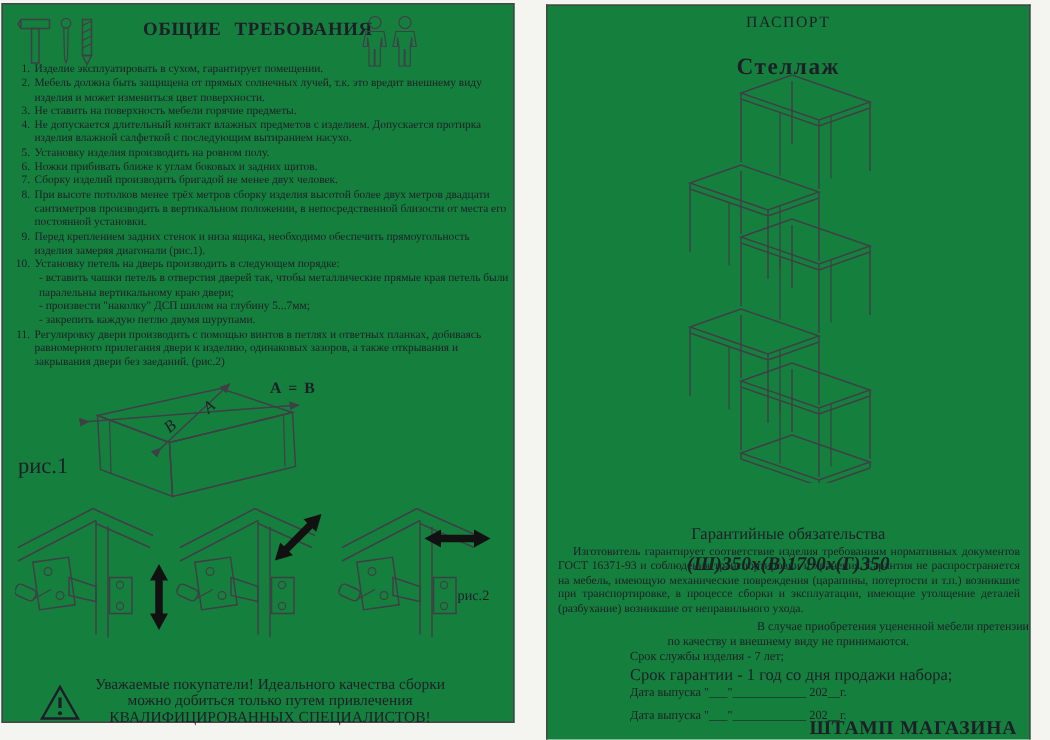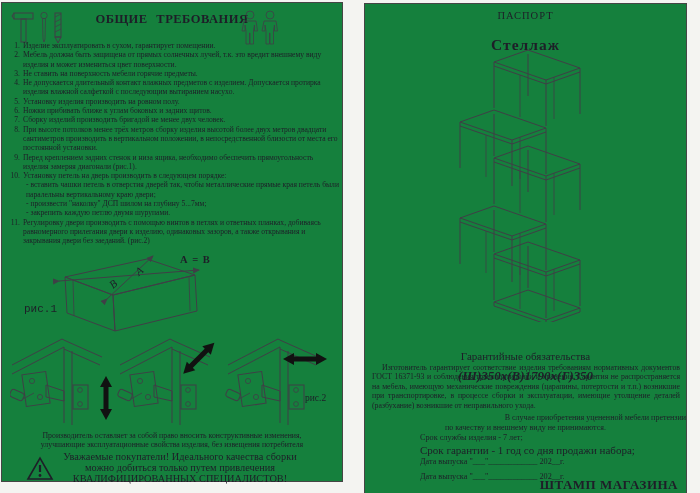--- a/index.html
+++ b/index.html
@@ -10,21 +10,21 @@
   #right-page{left:364px;top:3px;width:323px;height:492px;border-bottom:none;}
   .abs{position:absolute;}
   .ctr{left:0;right:0;text-align:center;}
   #lp-title{top:9px;font-size:12.5px;font-weight:bold;word-spacing:5px;letter-spacing:.5px;}
   #gen-list{left:3px;top:38px;width:334px;font-size:7.6px;line-height:9.3px;}
   .li{display:flex;}
   .li .num{flex:0 0 15px;text-align:right;padding-right:3px;}
   .li .txt{flex:1;}
   .sub{margin-left:21px;}
   #ab-label{left:178px;top:251px;font-size:10.5px;font-weight:bold;word-spacing:2px;}
-  #fig1-label{left:22px;top:300px;font-size:11px;font-family:Liberation Mono, monospace;}
+  #fig1-label{left:10px;top:300px;font-size:15px;}
   #fig2-label{left:303px;top:390px;font-size:9.5px;}
   #mfg-note{top:428px;font-size:7.8px;line-height:9px;}
   #warn-block{top:449px;left:20px;right:4px;text-align:center;font-size:10.3px;line-height:10.8px;}
   #warn-tri{left:24px;top:452px;}
   #rp-doc-type{top:6px;font-size:10.5px;letter-spacing:1px;}
   #rp-name{top:19px;font-size:15.5px;font-weight:bold;letter-spacing:1px;margin-top:13px;}
   #rp-dims{top:320px;font-size:13px;font-weight:bold;font-style:italic;margin-top:44px;}
   #rp-war-title{top:346px;font-size:11px;}
   #rp-war-text{left:7px;top:359px;width:308px;font-size:7.8px;line-height:9.4px;text-align:justify;text-indent:10px;}
   #rp-disc1{top:409px;font-size:8px;text-align:right;}
@@ -169,24 +169,20 @@
     <use href="#hinge" x="0" y="0"></use>
     <use href="#dblarrow" transform="translate(96,52)"></use>
     <use href="#hinge" x="108" y="0"></use>
     <use href="#dblarrow" transform="translate(198,16) rotate(45)"></use>
     <use href="#hinge" x="216" y="0"></use>
     <use href="#dblarrow" transform="translate(308,26) rotate(90)"></use>
   </svg>
 
   <div class="abs" id="fig2-label">рис.2</div>
 
-  <div class="abs ctr" id="mfg-note">
-    <div>Производитель оставляет за собой право вносить конструктивные изменения,</div>
-    <div>улучшающие эксплуатационные свойства изделия, без извещения потребителя</div>
-  </div>
 
   <svg class="abs" id="warn-tri" width="28" height="26" viewBox="0 0 28 26">
     <polygon points="2,24 14,3 26,24" fill="none" stroke="#1e1e28" stroke-width="1.6"></polygon>
     <line x1="14" y1="10" x2="14" y2="17" stroke="#1e1e28" stroke-width="2.2"></line>
     <circle cx="14" cy="20.5" r="1.4" fill="#1e1e28"></circle>
   </svg>
 
   <div class="abs" id="warn-block">
     <div>Уважаемые покупатели! Идеального качества сборки</div>
     <div>можно добиться только путем привлечения</div>

